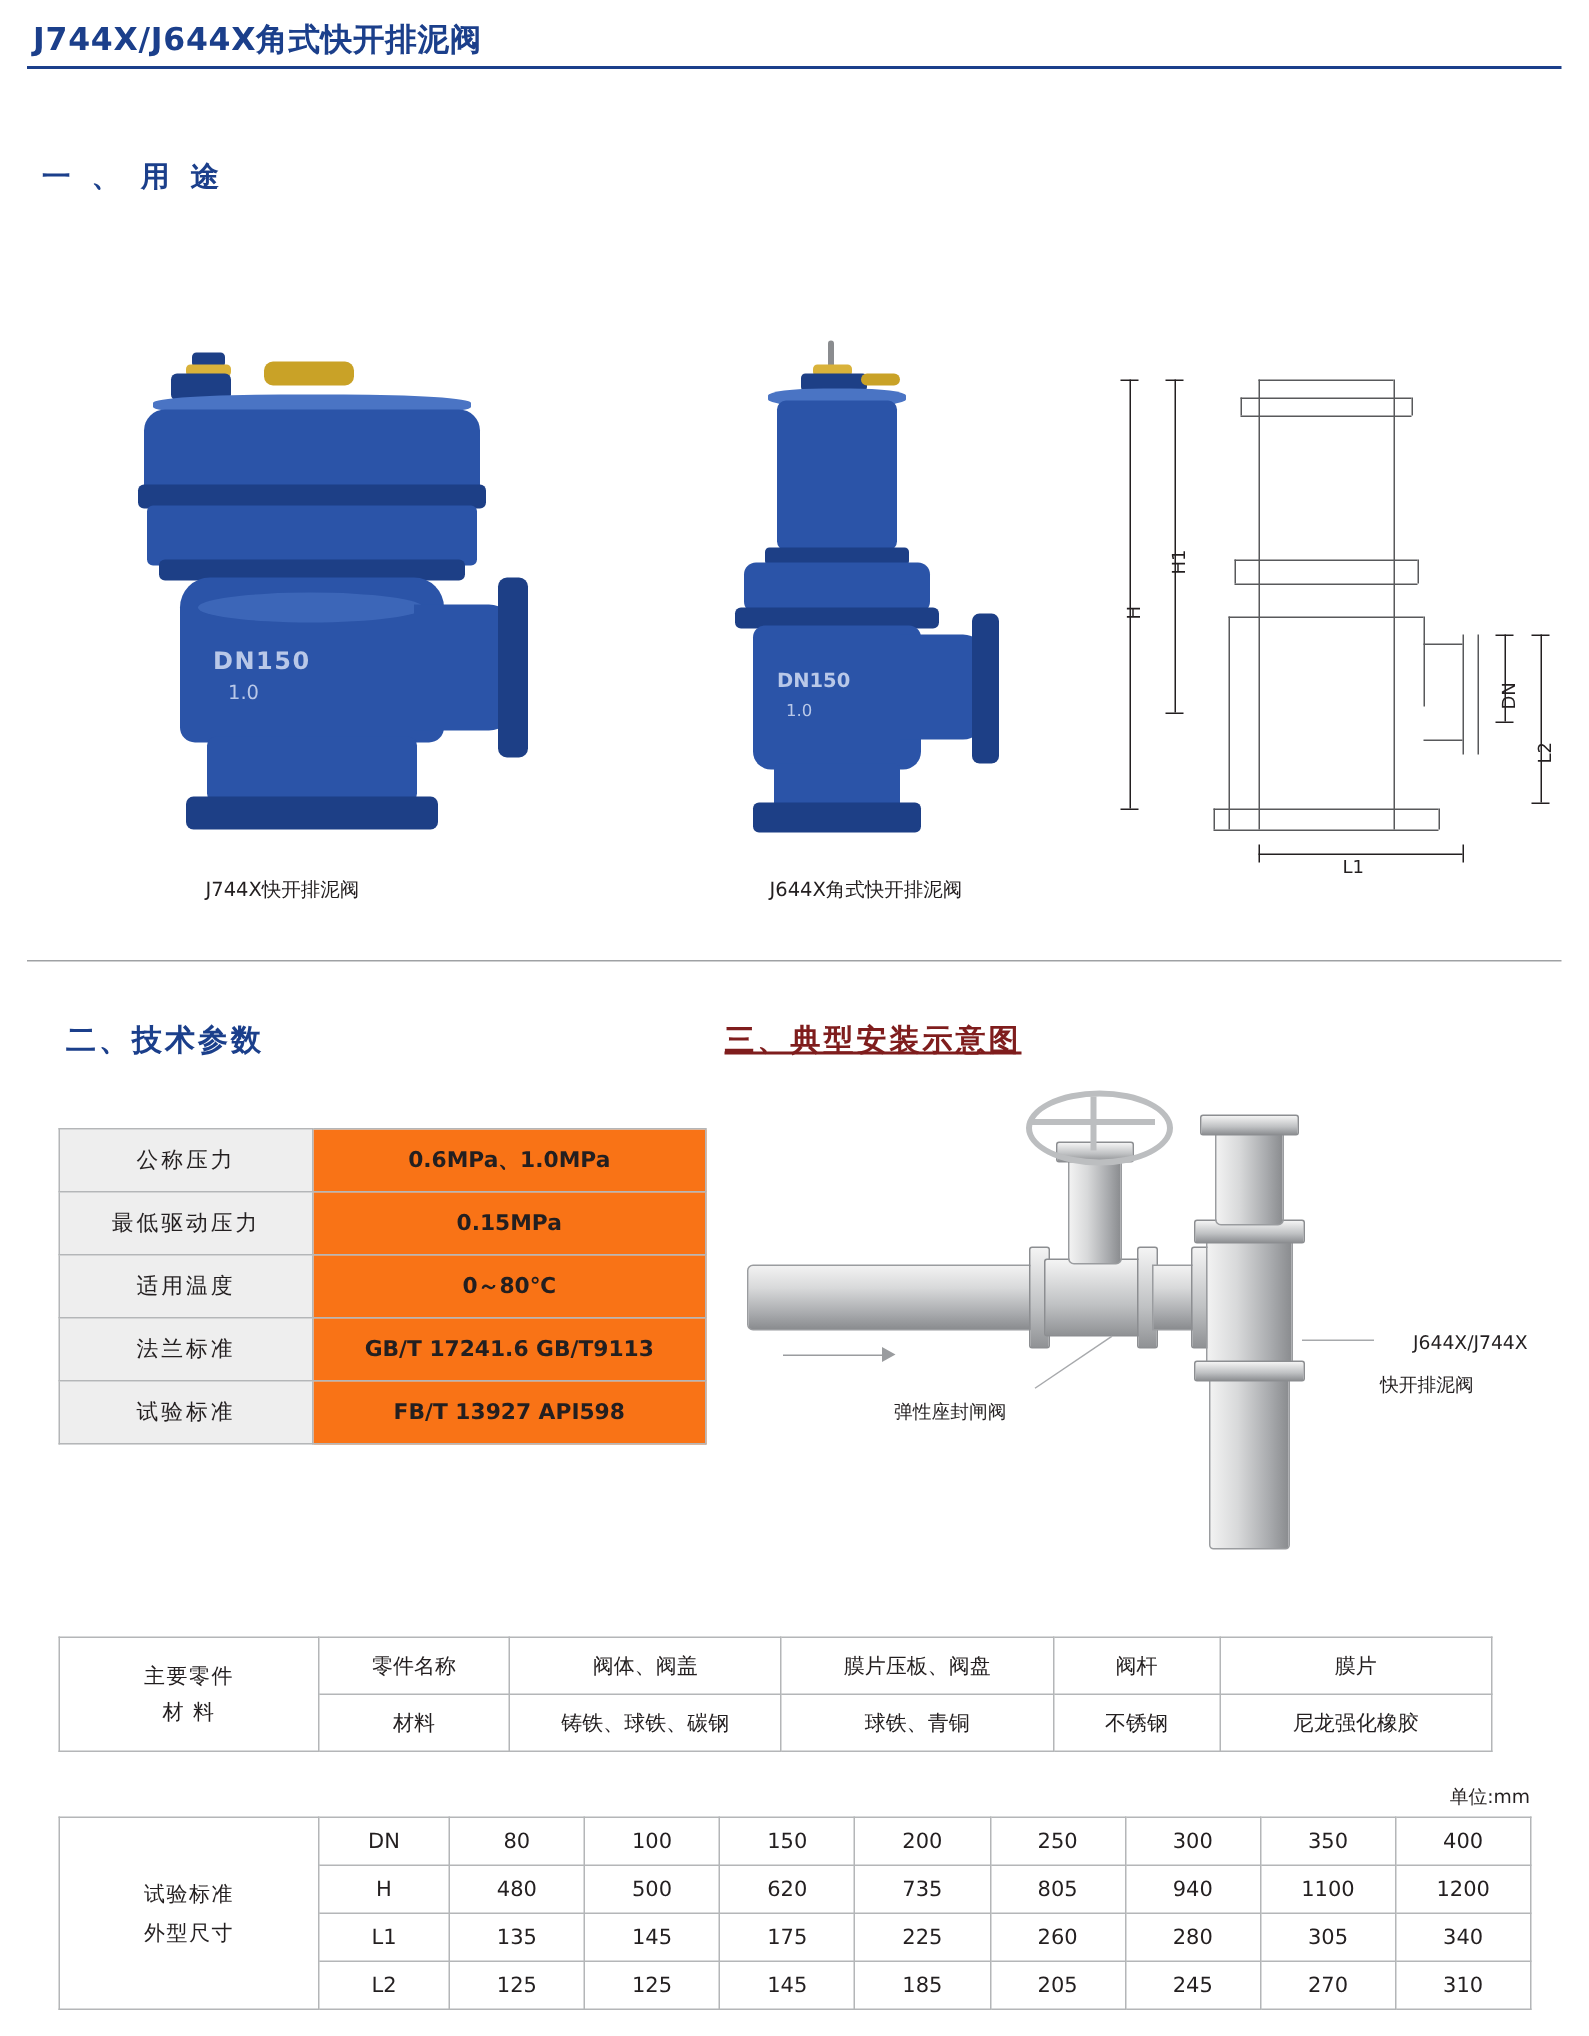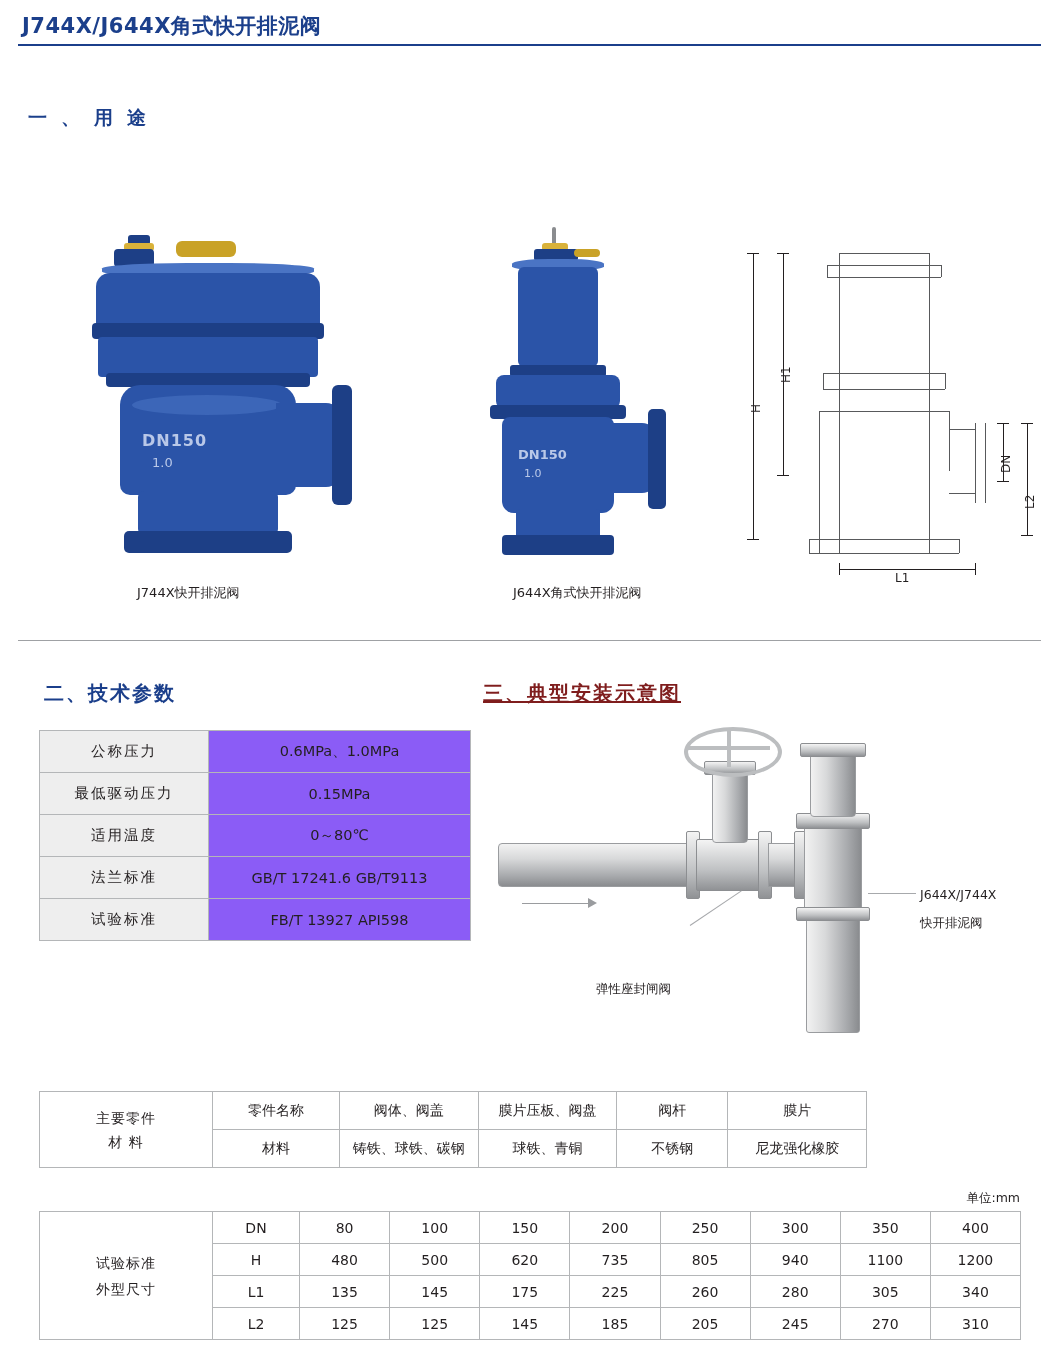--- a/index.html
+++ b/index.html
@@ -157,40 +157,41 @@
     color: #7f1d1d;
     letter-spacing: 2px;
     white-space: nowrap;
     text-decoration: underline;
   }
 
   
   .spec-table {
     position: absolute;
     left: 39px;
-    top: 730px;
+    top: 752px;
     width: 432px;
     border-collapse: collapse;
     table-layout: fixed;
   }
   .spec-table td {
     border: 1px solid #b4b6b8;
     height: 41px;
     text-align: center;
     font-size: 14.5px;
     color: #231f20;
     padding: 0;
   }
   .spec-table td.k {
     width: 168px;
     background: #eeeeee;
     letter-spacing: 2px;
   }
   .spec-table td.v {
-    background: #8b5cf6;
+    background: #f97316;
+    font-weight: bold;
   }
 
   
   .install {
     position: absolute;
     left: 490px;
     top: 725px;
     width: 540px;
     height: 310px;
   }
@@ -216,21 +217,21 @@
     color: #231f20;
     white-space: nowrap;
   }
   .leader { position: absolute; background: #a7a9ac; height: 1px; }
 
   
   .parts-table {
     position: absolute;
     left: 39px;
     top: 1091px;
-    width: 828px;
+    width: 956px;
     border-collapse: collapse;
     table-layout: fixed;
   }
   .parts-table td {
     border: 1px solid #b4b6b8;
     height: 37px;
     text-align: center;
     font-size: 14px;
     color: #231f20;
     padding: 0;
@@ -455,23 +456,23 @@
     <div class="pipe-v" style="left:314px; top:98px; width:56px; height:92px; border-radius:4px;"></div>
     <div class="flange" style="left:306px; top:88px; width:72px; height:14px;"></div>
 
     <div class="pipe-v" style="left:320px; top:28px; width:44px; height:62px; border-radius:4px;"></div>
     <div class="flange" style="left:310px; top:18px; width:64px; height:12px;"></div>
 
     <div class="pipe-v" style="left:316px; top:188px; width:52px; height:118px; border-radius:3px;"></div>
     <div class="flange" style="left:306px; top:182px; width:72px; height:12px;"></div>
 
     <div class="leader" style="left:200px; top:200px; width:62px; transform:rotate(-34deg); transform-origin:left center;"></div>
-    <div class="annot" style="left:106px; top:208px;margin-top:48px;">弹性座封闸阀</div>
+    <div class="annot" style="left:106px; top:208px;">弹性座封闸阀</div>
     <div class="leader" style="left:378px; top:168px; width:48px;"></div>
-    <div class="annot" style="left:430px; top:162px;">J644X/J744X</div>
+    <div class="annot" style="left:452px; top:162px;">J644X/J744X</div>
     <div class="annot" style="left:430px; top:190px;">快开排泥阀</div>
   </div>
 
   <table class="parts-table">
     <tbody>
       <tr>
         <td class="hdr" rowspan="2">
           <span>主要零件</span><br>
           <span>材    料</span>
         </td>

